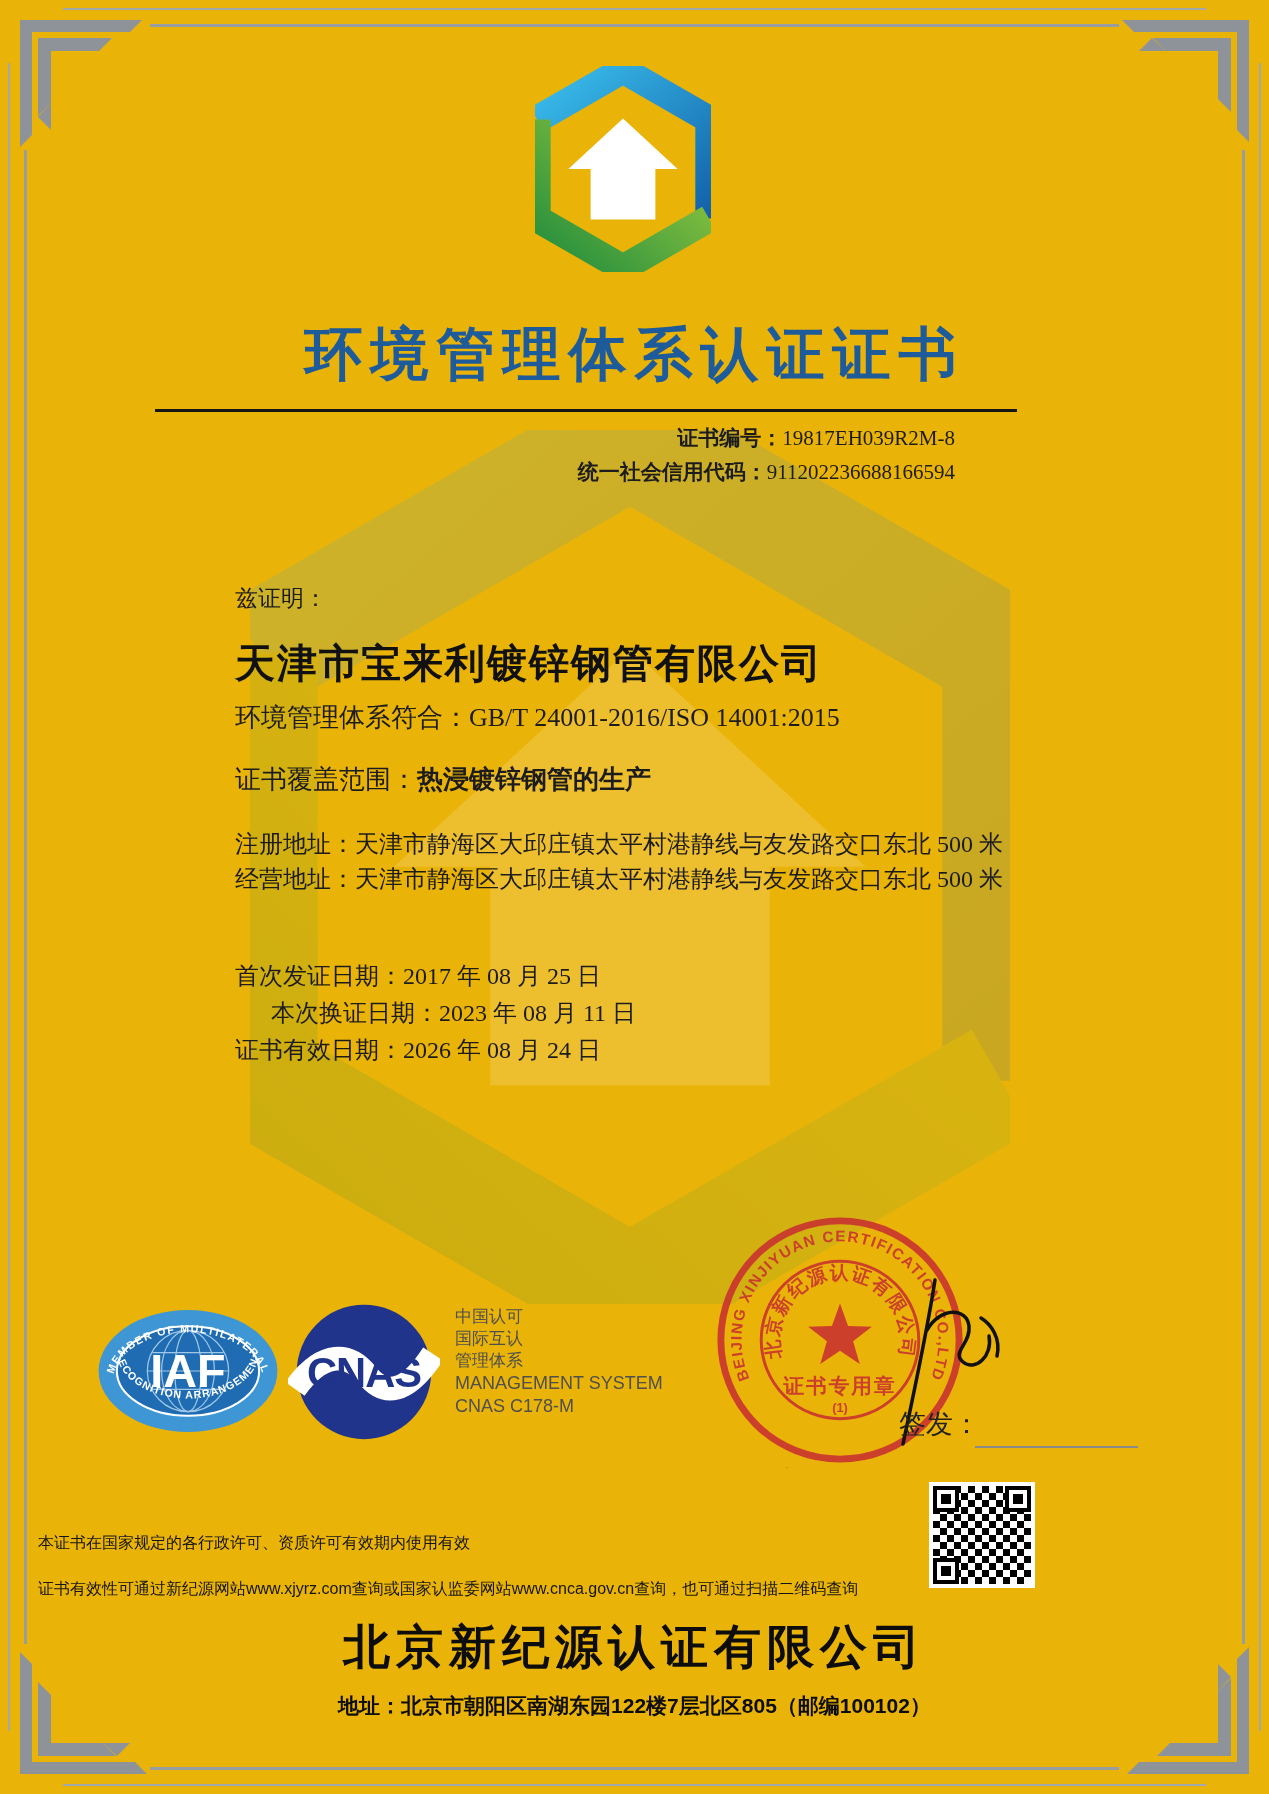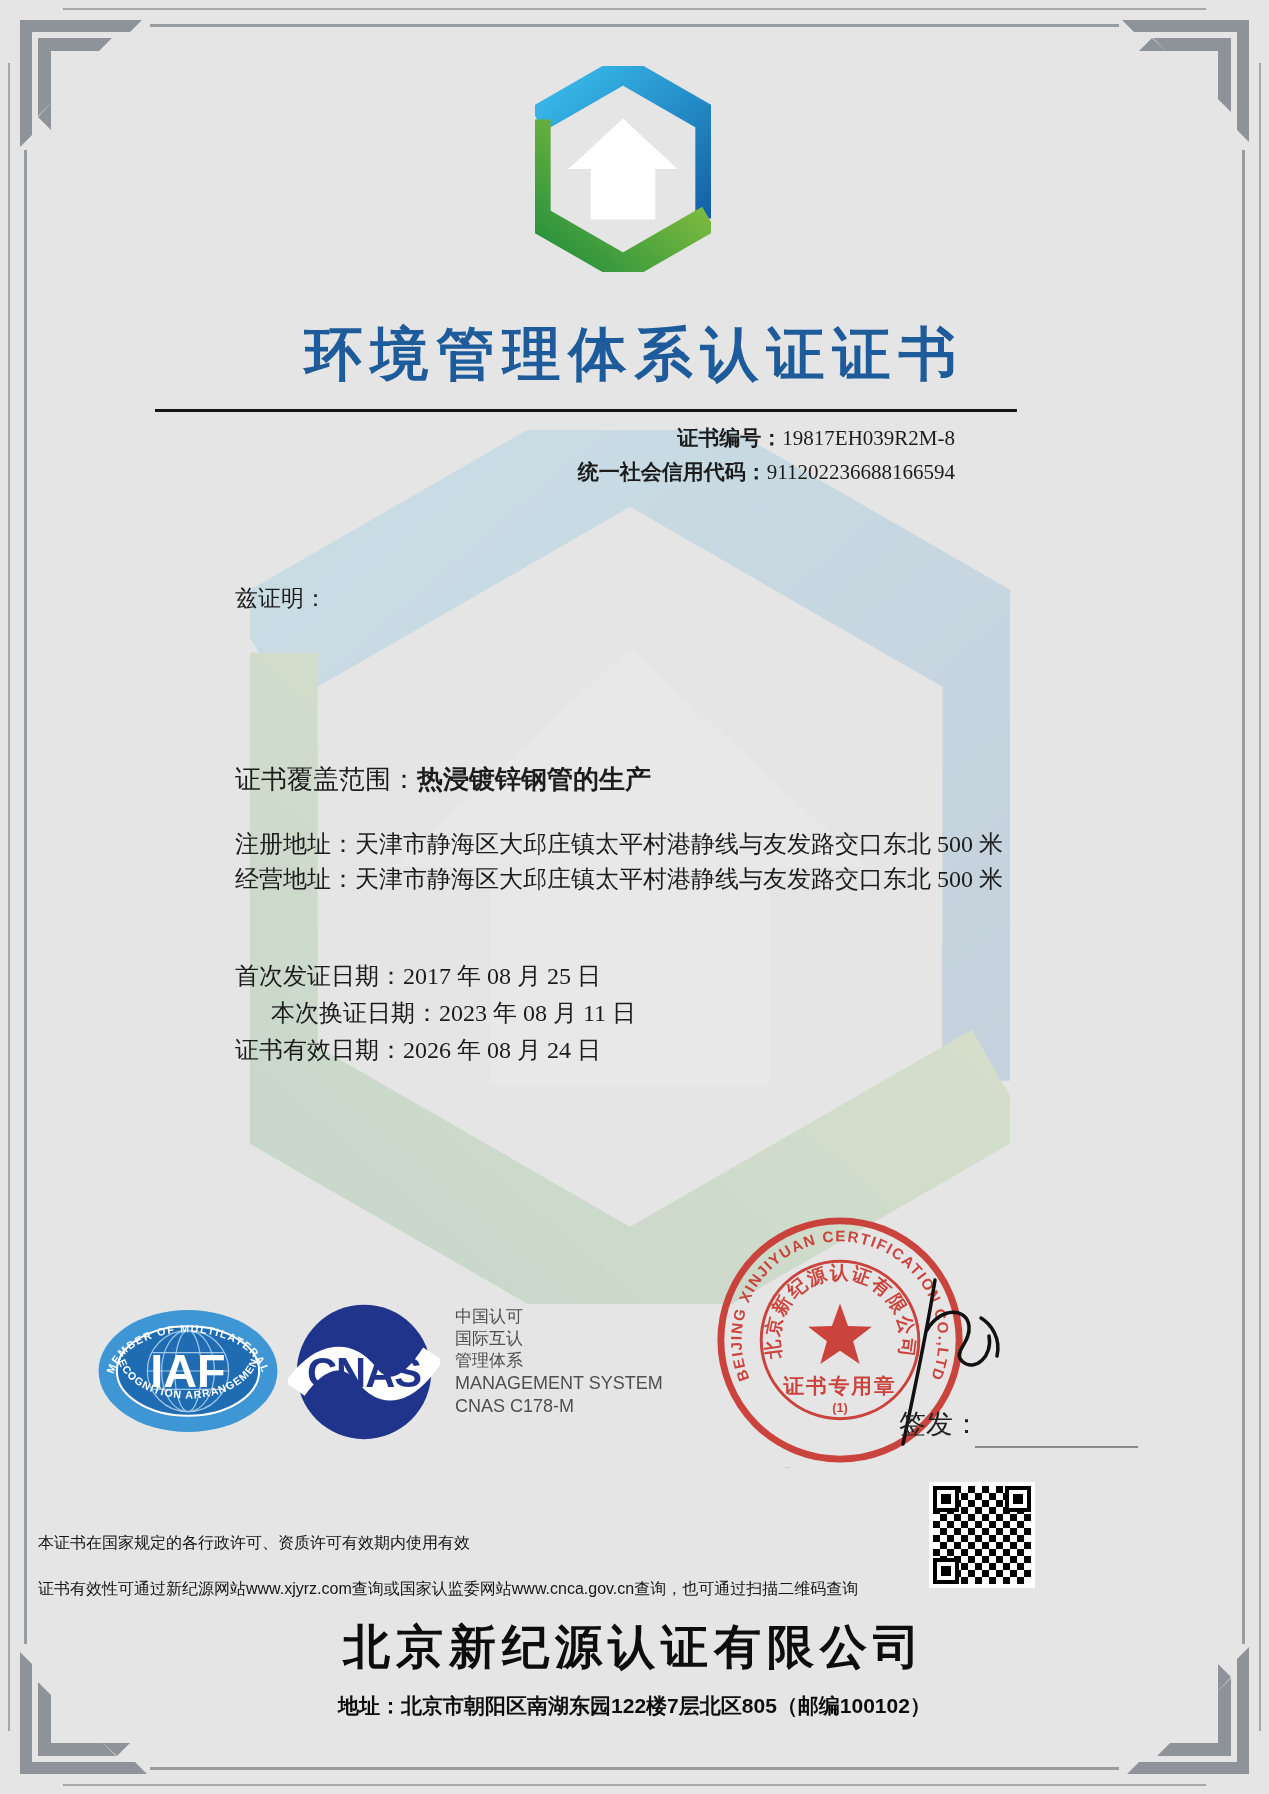--- a/index.html
+++ b/index.html
@@ -1,16 +1,16 @@
 <!DOCTYPE html>
 <html><head>
 <meta charset="utf-8">
 <style>
   html,body{margin:0;padding:0;background:#fff;}
-  #cert{position:relative;width:1269px;height:1794px;background:#e5e5e5;overflow:hidden;
+  #cert{position:relative;width:1269px;height:1794px;background:#eab308;overflow:hidden;
         font-family:"Liberation Serif", serif;color:#1c1c1c;}
   .abs{position:absolute;}
   
   .edge{position:absolute;background:#a3a8ac;}
   .corner{position:absolute;width:160px;height:160px;}
   .corner.tr{right:0;top:0;transform:rotate(90deg);}
   .corner.br{right:0;bottom:0;transform:rotate(180deg);}
   .corner.bl{left:0;bottom:0;transform:rotate(270deg);}
   .corner.tl{left:0;top:0;}
   
@@ -132,20 +132,24 @@
   <div id="cert-ids" class="abs">
     <div>
       <span class="lbl">证书编号：</span><span>19817EH039R2M-8</span>
     </div>
     <div>
       <span class="lbl">统一社会信用代码：</span><span>911202236688166594</span>
     </div>
   </div>
 
   <div id="hereby" class="abs body-line">兹证明：</div>
+  <div id="company-name" class="abs body-line">天津市宝来利镀锌钢管有限公司</div>
+  <div id="standard-line" class="abs body-line">
+    <span>环境管理体系符合：</span><span>GB/T 24001-2016/ISO 14001:2015</span>
+  </div>
   <div id="scope-line" class="abs body-line">
     <span>证书覆盖范围：</span><span class="val">热浸镀锌钢管的生产</span>
   </div>
   <div id="addr1" class="abs body-line">
     <span>注册地址：</span><span>天津市静海区大邱庄镇太平村港静线与友发路交口东北 500 米</span>
   </div>
   <div id="addr2" class="abs body-line">
     <span>经营地址：</span><span>天津市静海区大邱庄镇太平村港静线与友发路交口东北 500 米</span>
   </div>
   <div id="date1" class="abs body-line">

